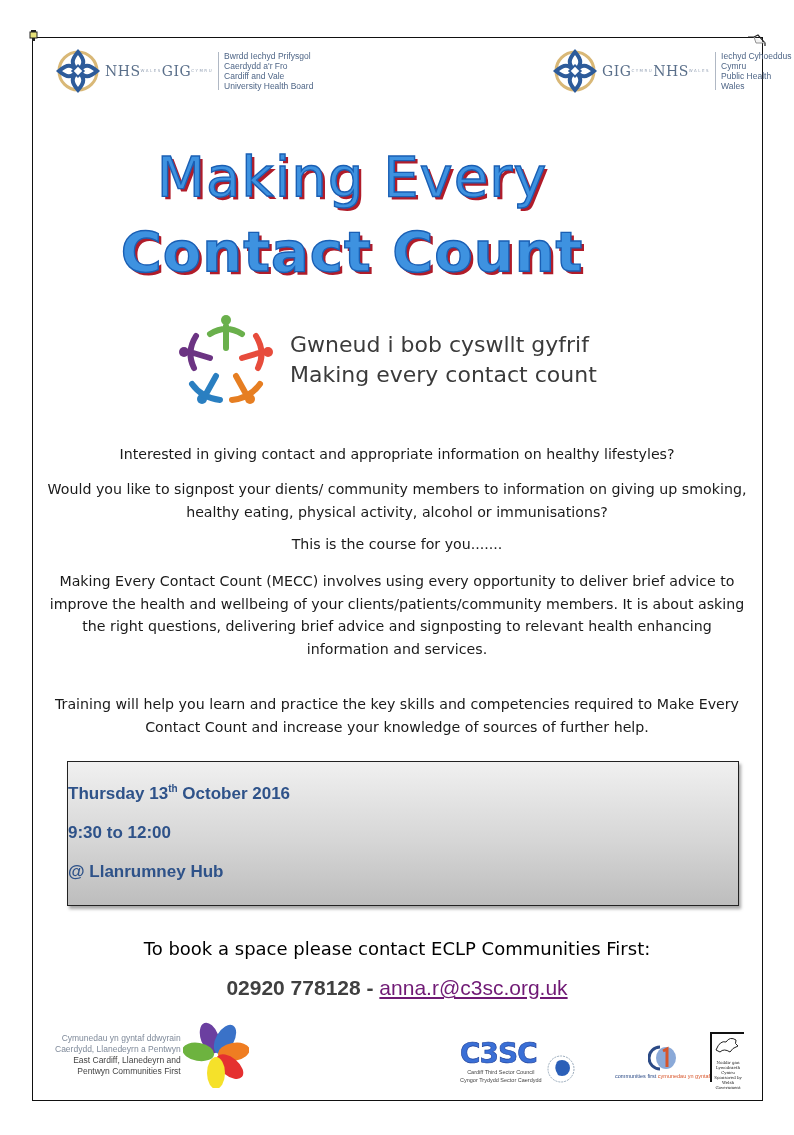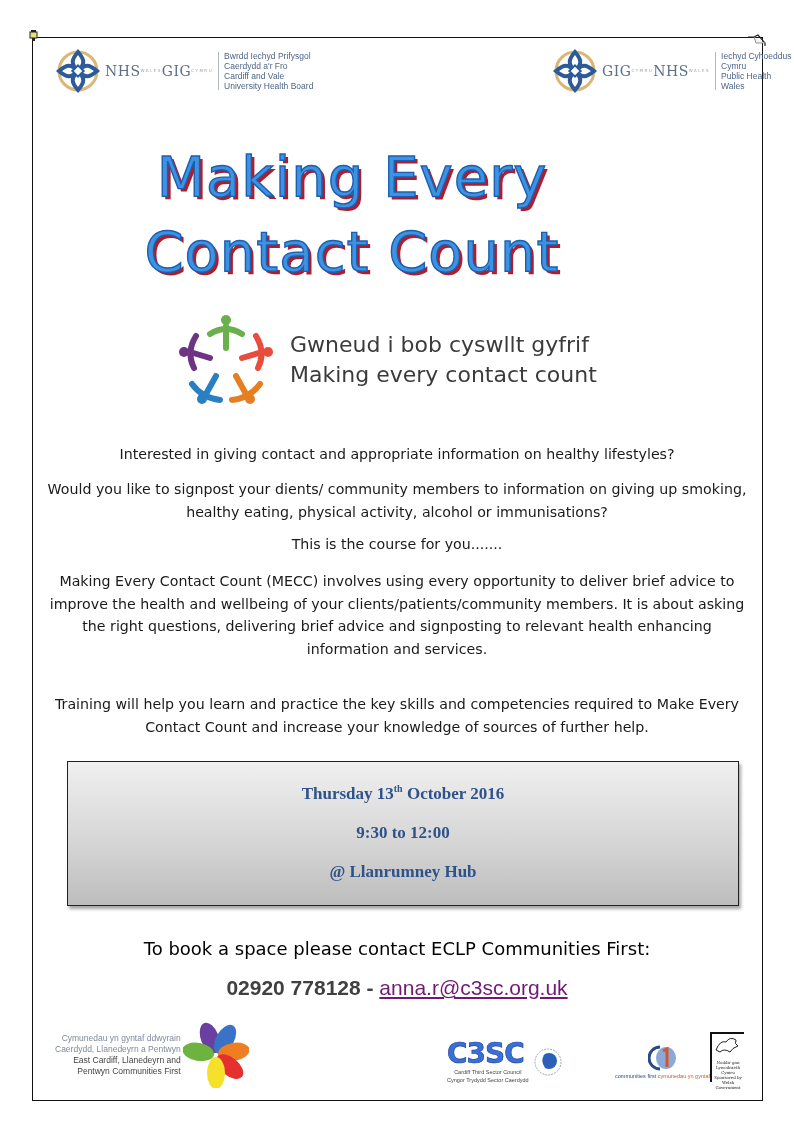--- a/index.html
+++ b/index.html
@@ -13,52 +13,52 @@
   .logo-phw { left: 552px; top: 48px; }
   .knot { width: 46px; height: 46px; }
   .nhs-block { display: flex; flex-direction: row; align-items: center; margin-left: 4px; line-height: 1; }
   .nhs-big { font-family: "DejaVu Serif", serif; font-size: 14px; color: #5a6f8a; letter-spacing: 0.5px; }
   .nhs-small { font-size: 4px; color: #9aa6b8; letter-spacing: 1.5px; margin: 1px 0; }
   .logo-divider { width: 1px; height: 38px; background: #b0b8c4; margin: 0 5px; }
   .logo-text { font-family: "Liberation Sans", sans-serif; font-size: 8.5px; color: #4e6586; line-height: 10px; }
 
   .title { position: absolute; left: 0; width: 704px; text-align: center; font-family: "DejaVu Sans", sans-serif; font-size: 56px; line-height: 64px; color: #3e92e0; -webkit-text-stroke: 1.4px #1a5fb4; text-shadow: 3px 3px 0 #b01c2a; letter-spacing: 1px; }
   .title-1 { top: 145px; }
-  .title-2 { top: 220px; }
+  .title-2 { top: 220px; font-weight: bold; }
 
   .mecc-logo { position: absolute; left: 176px; top: 312px; display: flex; align-items: center; }
   .people-ring { width: 100px; height: 95px; }
   .mecc-text { margin-left: 14px; font-family: "DejaVu Sans", sans-serif; font-size: 22px; color: #3b3b3b; line-height: 30px; }
 
   .para { position: absolute; left: 45px; width: 704px; text-align: center; font-family: "DejaVu Sans", sans-serif; font-size: 14.2px; line-height: 22.5px; color: #1a1a1a; }
   .p1 { top: 443px; }
   .p2 { top: 478px; }
   .p3 { top: 533px; }
   .p4 { top: 570px; }
   .p5 { top: 693px; }
 
   .info-box { position: absolute; left: 67px; top: 761px; width: 672px; height: 145px; box-sizing: border-box; border: 1.5px solid #222; background: linear-gradient(to bottom, #f0f0f0 0%, #d6d6d6 55%, #bdbdbd 100%); box-shadow: 2px 3px 3px rgba(0,0,0,0.35); }
-  .info-line { position: absolute; left: 0; width: 100%; text-align: center; font-family: Liberation Serif, serif; font-weight: bold; font-size: 17px; color: #2e5289; }
+  .info-line { position: absolute; left: 0; width: 100%; font-family: Liberation Sans, sans-serif; font-weight: bold; font-size: 17px; color: #2e5289; }
   .info-date { top: 22px; }
   .info-time { top: 61px; }
   .info-venue { top: 100px; }
   .info-date sup { font-size: 10px; vertical-align: 7px; line-height: 0; }
 
   .book { position: absolute; left: 0; width: 794px; text-align: center; font-family: "DejaVu Sans", sans-serif; font-size: 18px; color: #000; top: 938px; }
   .contact { position: absolute; left: 0; width: 794px; text-align: center; top: 976px; font-family: "Liberation Sans", sans-serif; font-size: 21px; }
   .phone { font-weight: bold; color: #404040; }
   .email { color: #701a75; text-decoration: underline; }
 
   .cf-logo { position: absolute; left: 55px; top: 1022px; display: flex; align-items: center; }
   .cf-text { text-align: right; font-family: "Liberation Sans", sans-serif; font-size: 8.5px; line-height: 11px; }
   .cf-welsh { color: #7f8a9a; }
   .cf-eng { color: #444; }
   .petals { width: 66px; height: 66px; margin-left: 2px; }
 
-  .c3sc-logo { position: absolute; left: 447px; top: 1040px; display: flex; align-items: center; }
+  .c3sc-logo { position: absolute; left: 460px; top: 1040px; display: flex; align-items: flex-end; }
   .c3sc-word { font-family: "DejaVu Sans", sans-serif; font-weight: bold; font-size: 28px; line-height: 28px; color: #3a6fd6; -webkit-text-stroke: 0.6px #1d3f99; letter-spacing: -1px; }
   .c3sc-sub { font-family: "Liberation Sans", sans-serif; font-size: 5.5px; color: #444; line-height: 7px; text-align: center; margin-top: 1px; }
   .c3sc-badge { width: 30px; height: 30px; margin-left: 4px; }
 
   .cf1-logo { position: absolute; left: 615px; top: 1045px; display: flex; flex-direction: column; align-items: center; }
   .cf1-mark { width: 30px; height: 26px; }
   .cf1-text { font-family: "Liberation Sans", sans-serif; font-size: 5.5px; color: #2b4a86; margin-top: 2px; }
   .cf1-text span { color: #d8552a; }
 
   .wg-logo { position: absolute; left: 710px; top: 1032px; width: 34px; height: 50px; border-left: 2px solid #111; border-top: 2px solid #111; box-sizing: border-box; }

